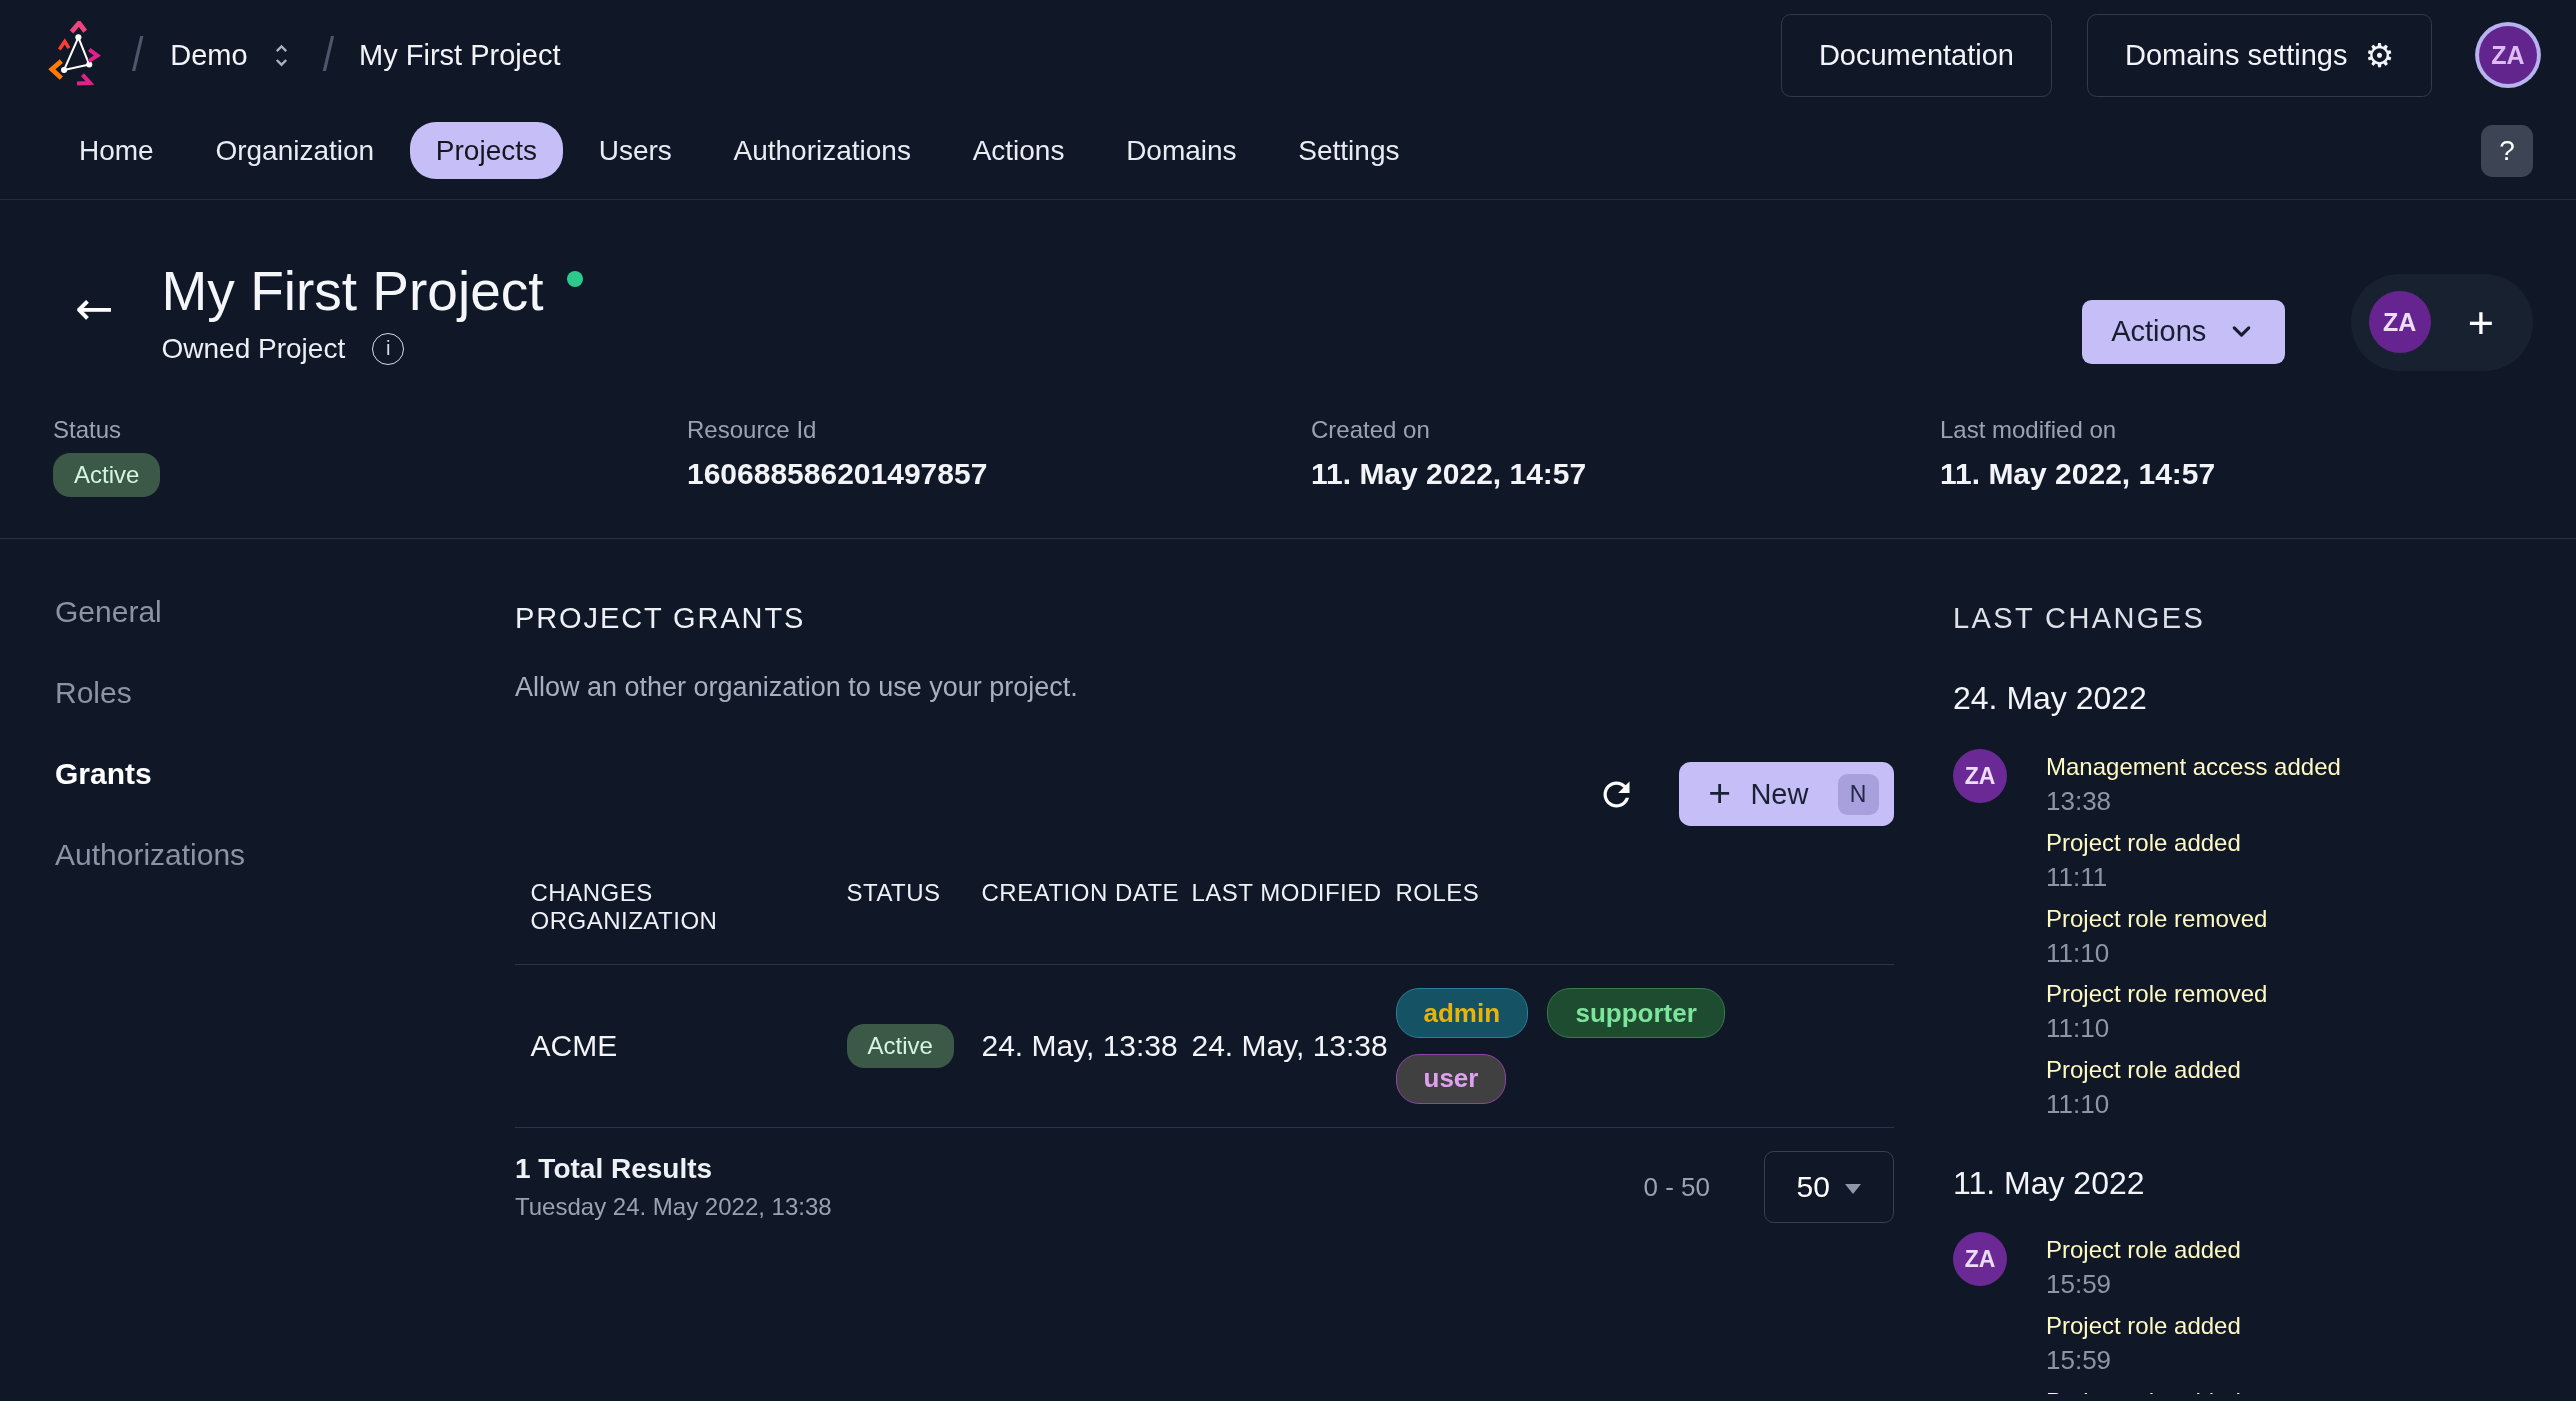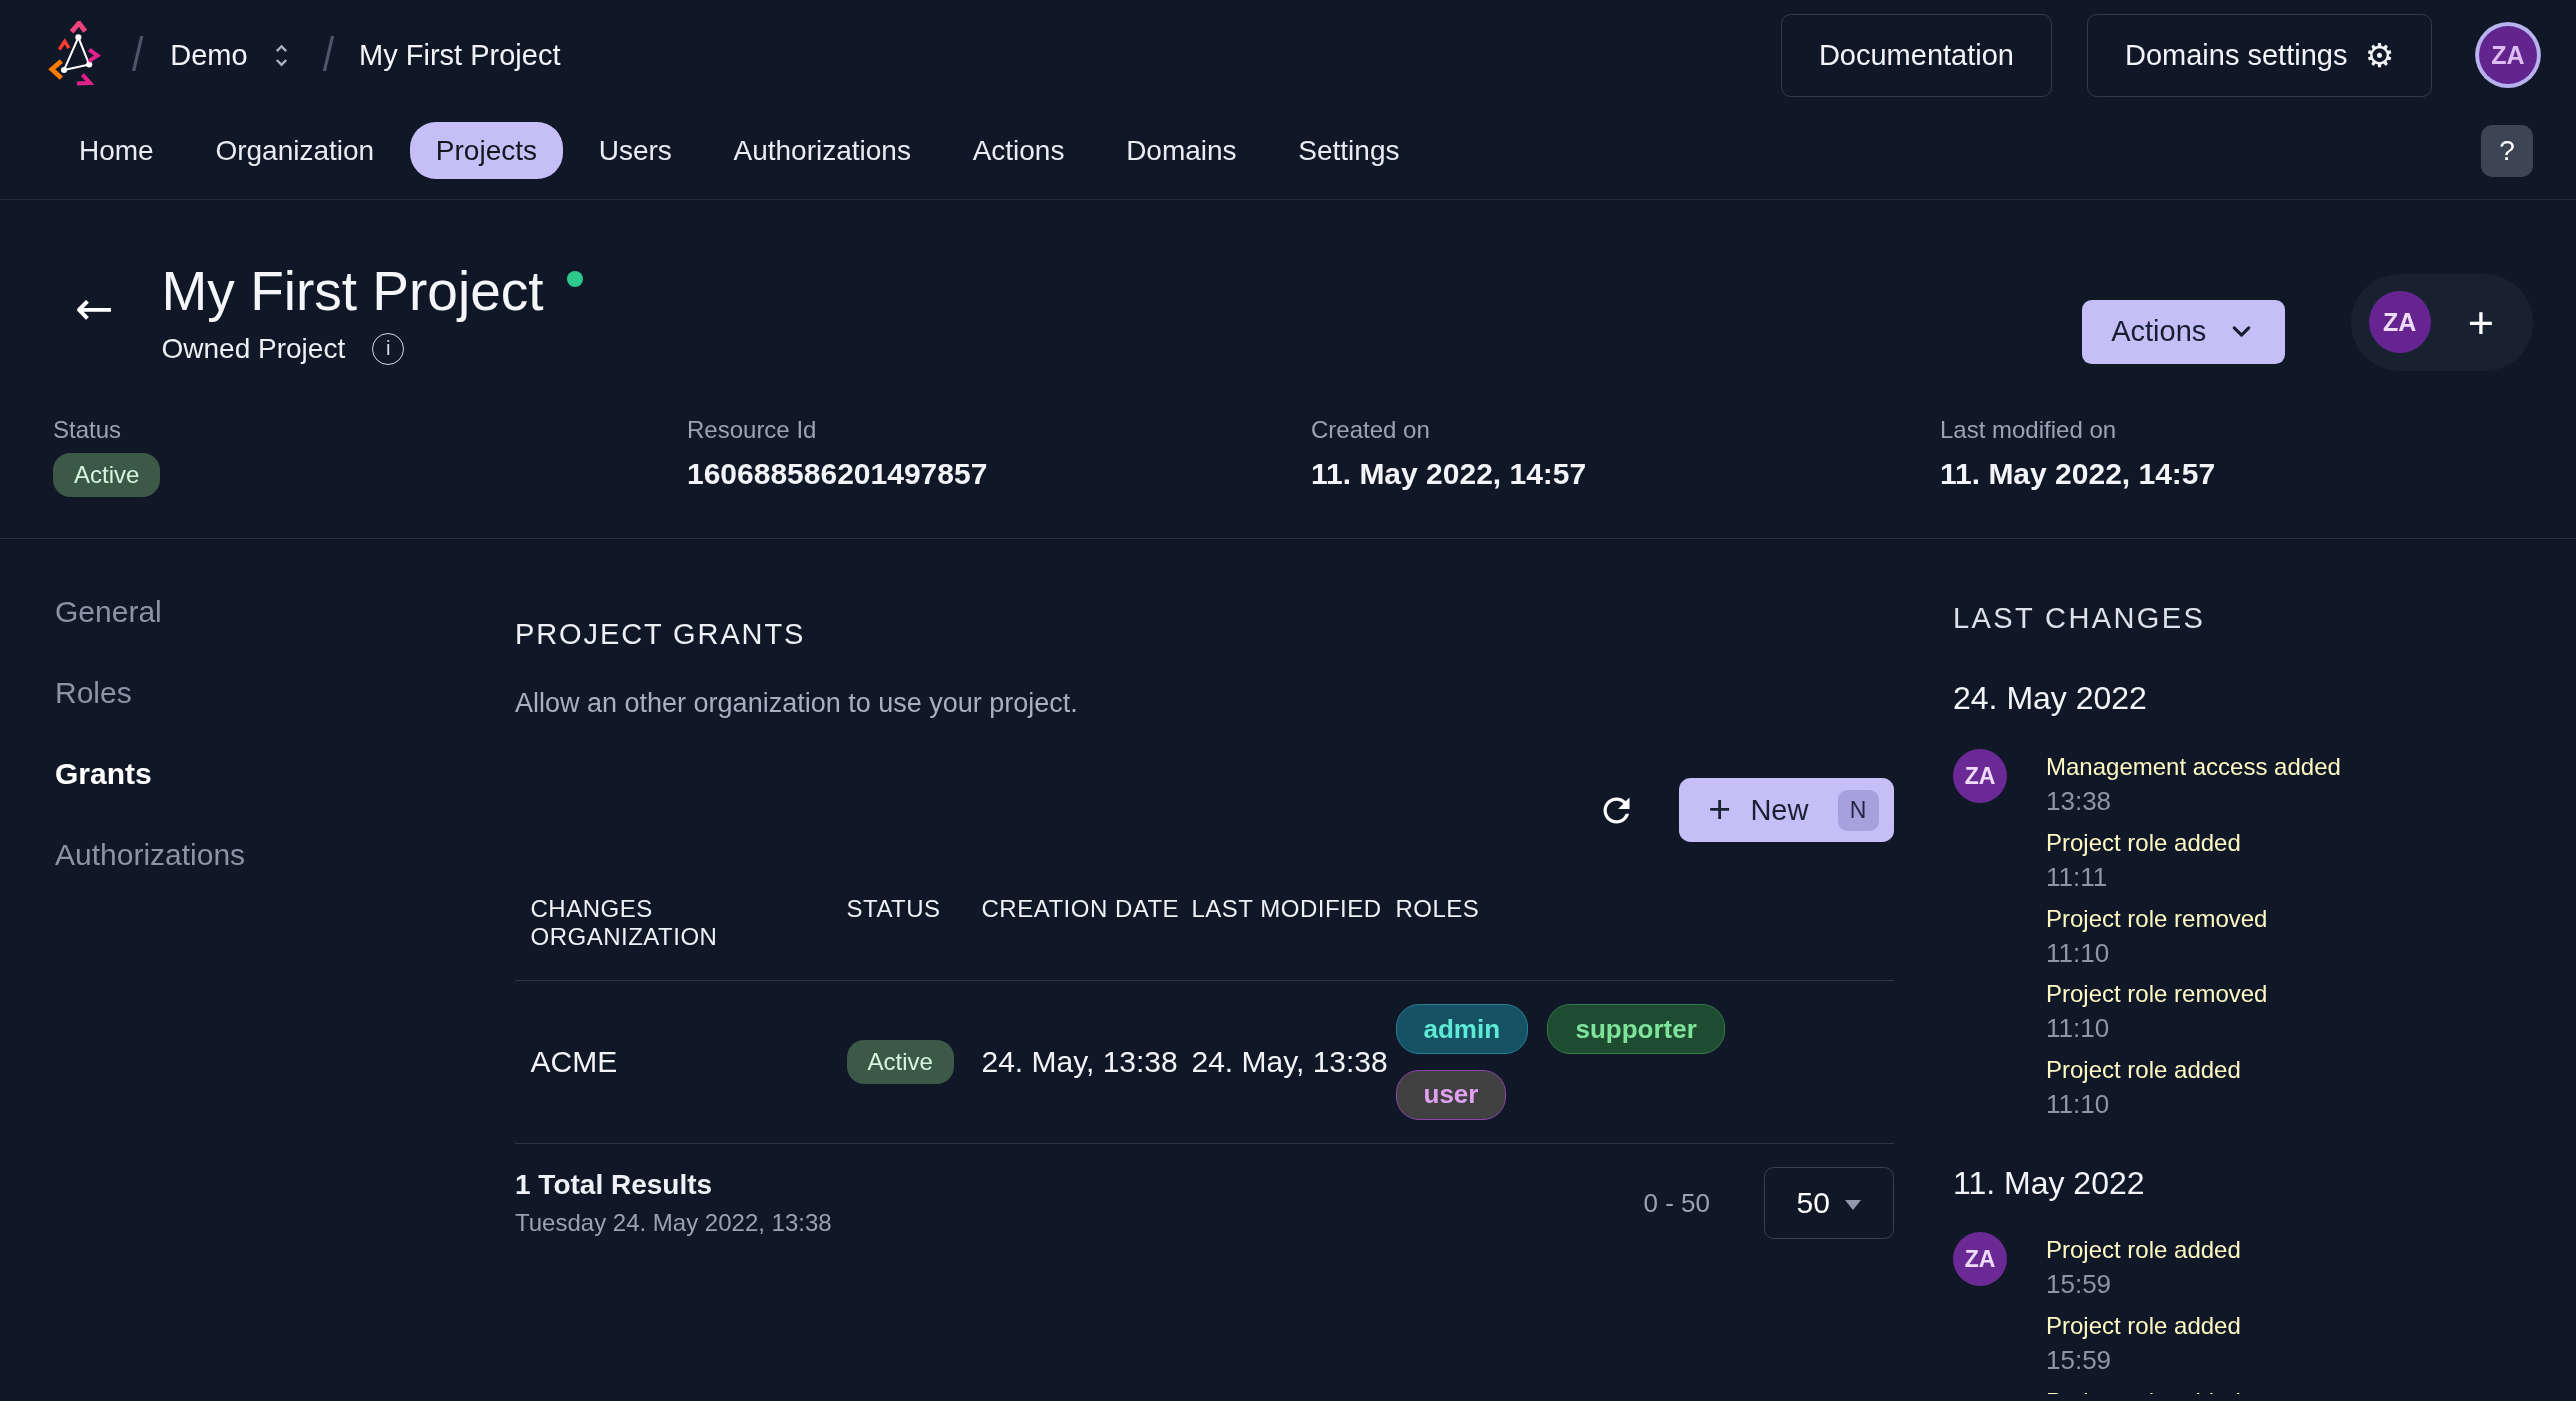--- a/index.html
+++ b/index.html
@@ -37,35 +37,35 @@
   .plus-btn{background:none;border:none;color:#fff;font-size:45px;font-weight:300;line-height:1;padding:0;}
   .meta-row{display:grid;grid-template-columns:634px 624px 629px 1fr;padding:45px 43px 41px 53px;}
   .meta-label{font-size:24px;color:#9aa3b4;}
   .meta-value{margin-top:13.5px;font-size:30px;font-weight:700;color:#f2f4f8;}
   .chip-status{display:inline-flex;align-items:center;margin-top:9.7px;padding:7.7px 21px;background:#3c5948;color:#d4f6de;border-radius:17.4px;font-size:24px;}
   .divider{height:1.9px;background:#2a3143;}
   .content{position:relative;height:855px;overflow:hidden;}
   .sidenav{position:absolute;left:55px;top:54px;display:flex;flex-direction:column;gap:44px;}
   .sidenav-item{background:none;border:none;text-align:left;font-size:30px;line-height:37px;color:#8b93a5;padding:0;}
   .sidenav-item.active{color:#ffffff;font-weight:700;}
-  .main{position:absolute;left:515px;top:78px;width:1379px;}
+  .main{position:absolute;left:515px;top:62px;width:1379px;}
   .section-heading{font-size:29px;letter-spacing:1.9px;color:#edf0f5;line-height:35px;margin:0;font-weight:400;}
   .section-desc{margin-top:35px;font-size:27px;line-height:33px;color:#a7afc0;}
   .toolbar{margin-top:58px;display:flex;align-items:center;justify-content:flex-end;gap:43px;}
   .refresh-btn{background:none;border:none;padding:0;display:flex;}
   .refresh-btn svg{width:39px;height:39px;}
   .new-btn{height:64px;padding:0 15.5px 0 29px;background:#c6bef7;border:none;border-radius:11.6px;color:#1a2133;font-size:29px;display:flex;align-items:center;gap:19.4px;}
   .new-plus{font-size:39px;font-weight:300;margin-top:-3.9px;}
   .key-badge{width:41px;height:41px;background:#a89fdd;border-radius:9.7px;display:flex;align-items:center;justify-content:center;font-size:23px;color:#232945;margin-left:9.7px;}
   .grants-table{margin-top:35px;}
   .t-head{display:grid;grid-template-columns:316px 135px 210px 204px 1fr;padding:17.4px 0 29px 15.5px;font-size:24px;letter-spacing:0.5px;color:#eef1f6;border-bottom:1.9px solid #2c3447;}
   .t-row{display:grid;grid-template-columns:316px 135px 210px 204px 1fr;align-items:center;padding:23px 0 23px 15.5px;border-bottom:1.9px solid #2c3447;font-size:30px;cursor:pointer;}
   .roles-cell{display:flex;flex-wrap:wrap;gap:15.5px 19.4px;max-width:416px;}
   .role-chip{display:inline-flex;align-items:center;padding:8.7px 27px;border-radius:23px;font-size:26px;font-weight:700;border:1.9px solid transparent;}
-  .role-admin{background:#155364;border-color:#2a7e96;color:#5eead4;}
+  .role-admin{background:#155364;border-color:#2a7e96;color:#eab308;}
   .role-supporter{background:#1e4c30;border-color:#38794d;color:#7ee49b;}
   .role-user{background:#404040;border-color:#8e44ab;color:#dfa0f1;}
   .table-footer{display:flex;align-items:center;margin-top:23px;}
   .footer-total{font-size:28px;font-weight:700;color:#eef1f6;}
   .footer-ts{font-size:24px;color:#99a1b2;margin-top:8.7px;}
   .footer-right{margin-left:auto;display:flex;align-items:center;gap:54px;}
   .range{font-size:26px;color:#9aa2b3;}
   .page-size{width:130px;height:72px;border:1.9px solid #39404f;border-radius:9.7px;background:none;display:flex;align-items:center;justify-content:center;gap:15.5px;color:#fff;}
   .page-size-value{font-size:30px;}
   .caret{width:0;height:0;border-left:8.7px solid transparent;border-right:8.7px solid transparent;border-top:10.6px solid #8f97a8;margin-top:3.9px;}

